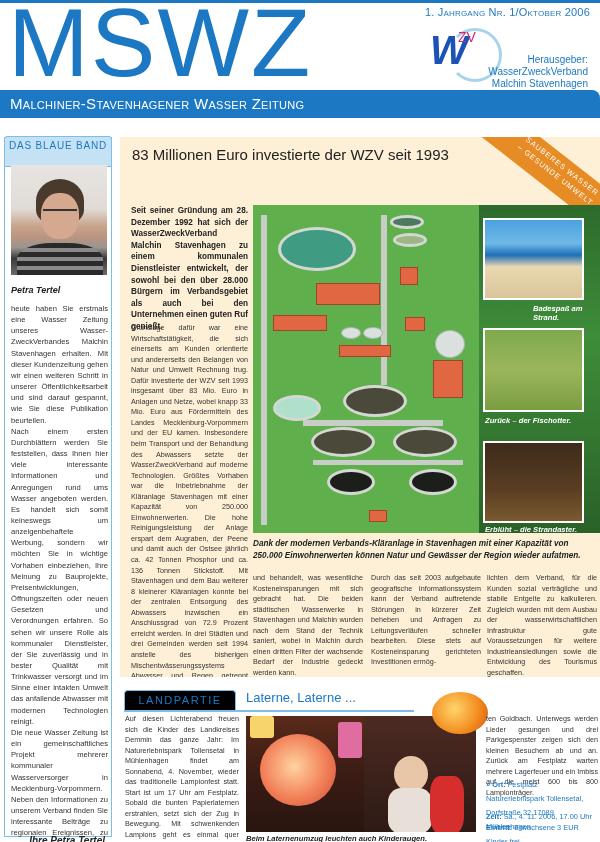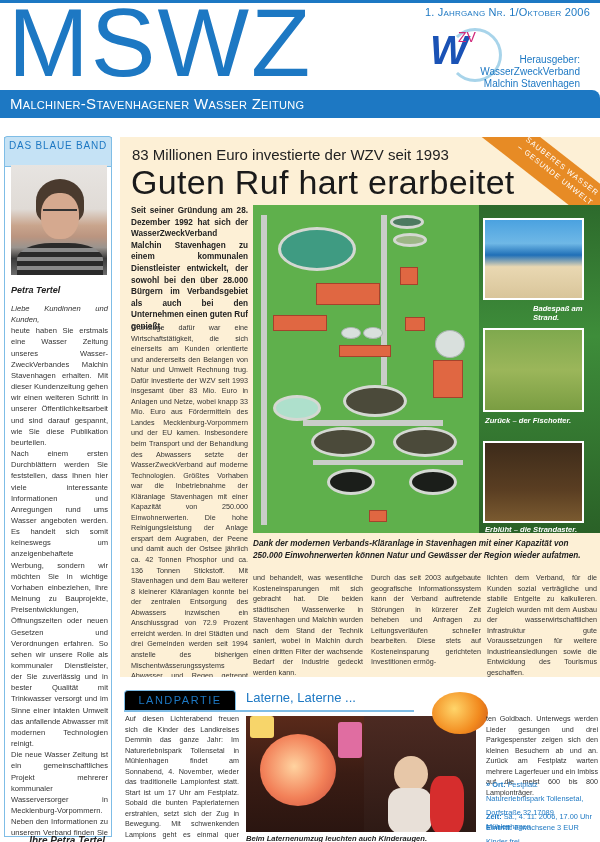--- a/index.html
+++ b/index.html
@@ -6,21 +6,21 @@
   html, body { width: 600px; height: 842px; overflow: hidden; background: #fff; }
   body { font-family: "Liberation Sans", sans-serif; color: #222; position: relative; }
 
   .topline { position: absolute; left: 0; top: 0; width: 600px; height: 3px; background: #1d78c3; }
   .masthead-title { position: absolute; left: 8px; top: -6px; font-size: 97px; font-weight: 400; color: #1d78c3; letter-spacing: 2px; line-height: 1; }
   .issue { position: absolute; right: 10px; top: 6px; font-size: 11px; color: #1d78c3; font-variant: small-caps; letter-spacing: 0.2px; }
   .logo { position: absolute; left: 428px; top: 26px; width: 75px; height: 60px; }
   .logo .w { position: absolute; left: 2px; top: 4px; font-size: 40px; font-weight: 900; color: #1a52b5; font-style: italic; line-height: 1; letter-spacing: -3px; }
   .logo .zv { position: absolute; left: 30px; top: 3px; font-size: 14px; color: #d0287a; font-weight: 400; }
   .logo .ring { position: absolute; left: 20px; top: 2px; width: 54px; height: 54px; border: 3px solid #a8d4ea; border-radius: 50%; border-left-color: transparent; }
-  .publisher { position: absolute; right: 20px; top: 54px; text-align: right; font-size: 10px; color: #1d78c3; line-height: 12px; }
+  .publisher { position: absolute; right: 12px; top: 54px; text-align: right; font-size: 10px; color: #1d78c3; line-height: 12px; }
 
   .subband { position: absolute; left: 0; top: 90px; width: 600px; height: 28px; background: #1d78c3; border-radius: 0 8px 0 0; }
   .subband span { position: absolute; left: 10px; top: 5px; color: #fff; font-size: 15px; font-variant: small-caps; letter-spacing: 0.3px; }
 
   
   .leftcol { position: absolute; left: 4px; top: 137px; width: 108px; height: 700px; border: 1px solid #7fbde6; border-top: none; }
   .leftcol-head { position: absolute; left: -1px; top: -1px; width: 108px; height: 31px; background: #c5e2f5; border: 1px solid #7fbde6; border-radius: 3px 3px 0 0; text-align: center; font-size: 10px; color: #1d78c3; line-height: 17px; letter-spacing: 0.8px; }
   .portrait { position: absolute; left: 6px; top: 28px; width: 96px; height: 110px; background: linear-gradient(180deg,#e7e4e1 0%,#e0dbd6 40%,#c9a58d 55%,#bb9580 65%,#9a948f 75%,#3a3a3a 85%,#6b6b6b 100%); overflow: hidden; }
   .portrait .hair { position: absolute; left: 25px; top: 14px; width: 48px; height: 44px; background: #4a3a2e; border-radius: 50% 50% 30% 30%; }
   .portrait .face { position: absolute; left: 30px; top: 28px; width: 38px; height: 46px; background: #d5a98f; border-radius: 45%; }
@@ -93,35 +93,33 @@
 <div class="leftcol">
   <div class="leftcol-head">DAS BLAUE BAND</div>
   <div class="portrait">
     <div class="hair"></div>
       <div class="face"></div>
       <div class="glasses"></div>
       <div class="shirt"></div>
   </div>
   <div class="caption-name">Petra Tertel</div>
   <div class="left-text">
-    <p class="salut">Liebe Kundinnen und Kunden,</p>
     <p>heute haben Sie erstmals eine Wasser Zeitung unseres Wasser-ZweckVerbandes Malchin Stavenhagen erhalten. Mit dieser Kundenzeitung gehen wir einen weiteren Schritt in unserer Öffentlichkeitsarbeit und sind darauf gespannt, wie Sie diese Publikation beurteilen.</p>
     <p>Nach einem ersten Durchblättern werden Sie feststellen, dass Ihnen hier viele interessante Informationen und Anregungen rund ums Wasser angeboten werden. Es handelt sich somit keineswegs um anzeigenbehaftete Werbung, sondern wir möchten Sie in wichtige Vorhaben einbeziehen, Ihre Meinung zu Bauprojekte, Preisentwicklungen, Öffnungszeiten oder neuen Gesetzen und Verordnungen erfahren. So sehen wir unsere Rolle als kommunaler Dienstleister, der Sie zuverlässig und in bester Qualität mit Trinkwasser versorgt und im Sinne einer intakten Umwelt das anfallende Abwasser mit modernen Technologien reinigt.</p>
     <p>Die neue Wasser Zeitung ist ein gemeinschaftliches Projekt mehrerer kommunaler Wasserversorger in Mecklenburg-Vorpommern. Neben den Informationen zu unserem Verband finden Sie interessante Beiträge zu regionalen Ereignissen, zu neuen Entwicklungen der Wasser- und Abwasserwirtschaft sowie zur Umweltpolitik in unserem Bundesland und in Deutschland.</p>
 
   </div>
   <div class="sign">
     <div>Ihre Petra Tertel</div>
     <div>Geschäftsführerin</div>
   </div>
 </div>
 
 <div class="article">
   <div class="kicker">83 Millionen Euro investierte der WZV seit 1993</div>
-  <div class="headline">Guten Ruf hart erarbeitet</div>
   <div class="ribbon">
     <div>SAUBERES WASSER</div>
     <div>– GESUNDE UMWELT</div>
   </div>
   <div class="lead">Seit seiner Gründung am 28. Dezember 1992 hat sich der WasserZweckVerband Malchin Stavenhagen zu einem kommunalen Dienstleister entwickelt, der sowohl bei den über 28.000 Bürgern im Verbandsgebiet als auch bei den Unternehmen einen guten Ruf genießt.</div>
   <div class="body1">Grundlage dafür war eine Wirtschaftstätigkeit, die sich einerseits am Kunden orientierte und andererseits den Belangen von Natur und Umwelt Rechnung trug. Dafür investierte der WZV seit 1993 insgesamt über 83 Mio. Euro in Anlagen und Netze, wobei knapp 33 Mio. Euro aus Fördermitteln des Landes Mecklenburg-Vorpommern und der EU kamen. Insbesondere beim Transport und der Behandlung des Abwassers setzte der WasserZweckVerband auf moderne Technologien. Größtes Vorhaben war die Inbetriebnahme der Kläranlage Stavenhagen mit einer Kapazität von 250.000 Einwohnerwerten. Die hohe Reinigungsleistung der Anlage erspart dem Augraben, der Peene und damit auch der Ostsee jährlich ca. 42 Tonnen Phosphor und ca. 136 Tonnen Stickstoff. Mit Stavenhagen und dem Bau weiterer 8 kleinerer Kläranlagen konnte bei der zentralen Entsorgung des Abwassers inzwischen ein Anschlussgrad von 72.9 Prozent erreicht werden. In drei Städten und drei Gemeinden werden seit 1994 anstelle des bisherigen Mischentwässerungssystems Abwasser und Regen getrennt abgeleitet</div>
 
   <div class="photo-main">
     <div class="plant">
       <div class="road" style="left:8px;top:10px;width:6px;height:310px;"></div>

